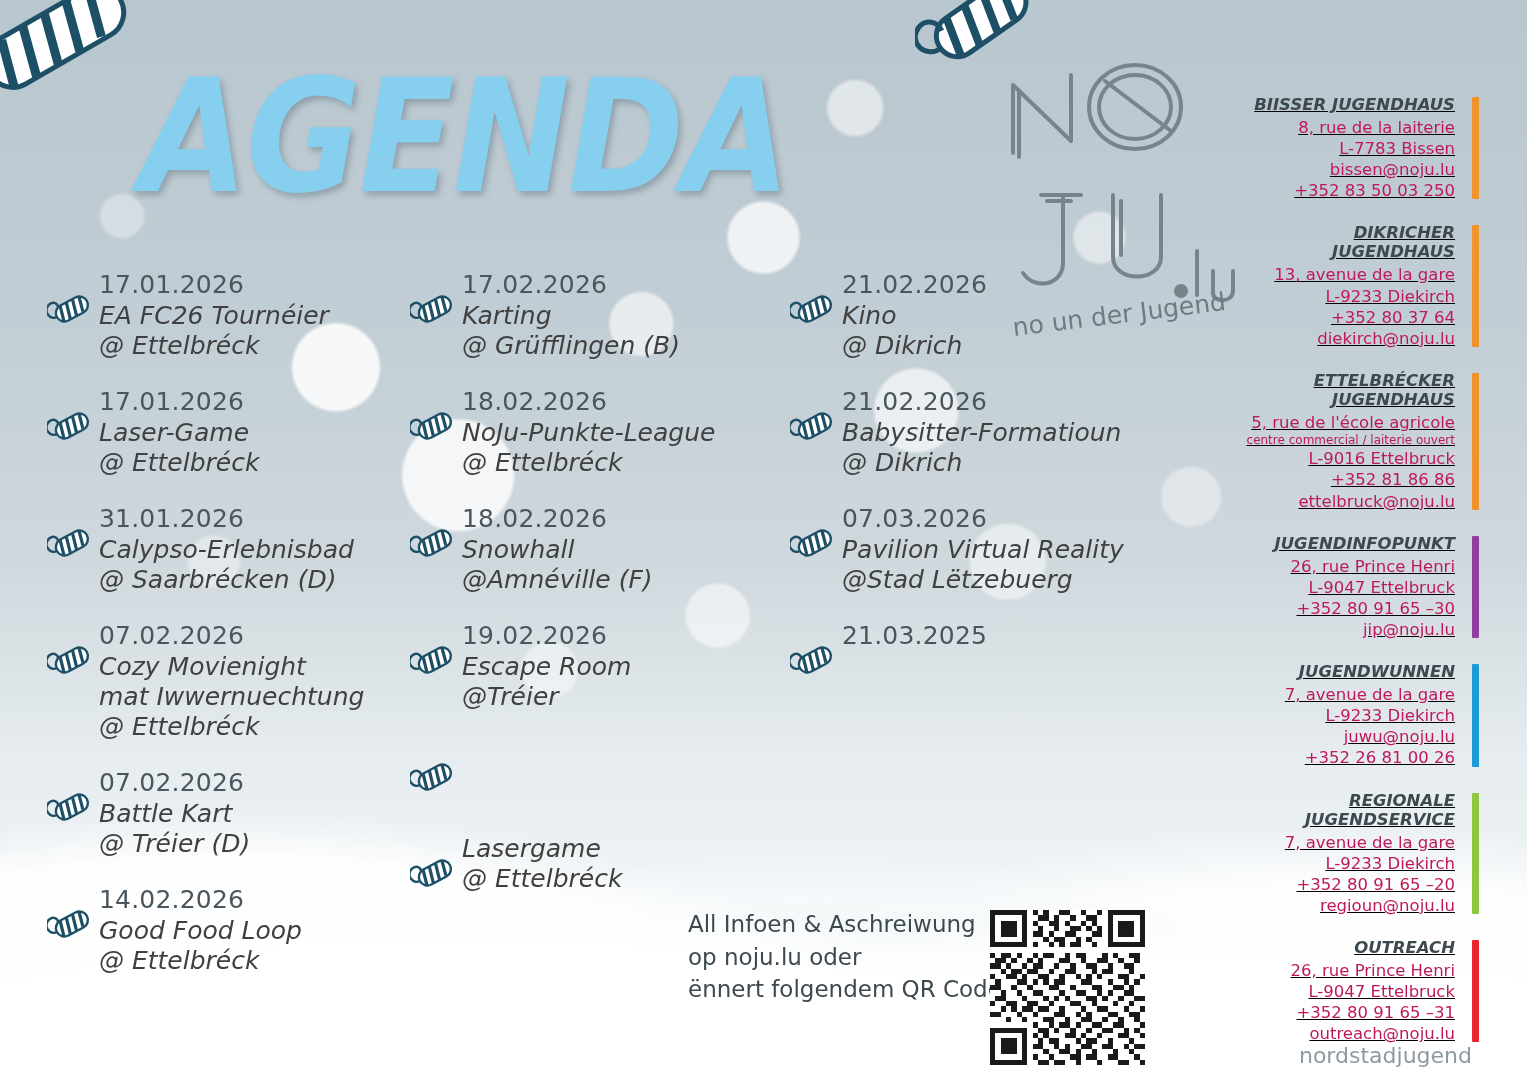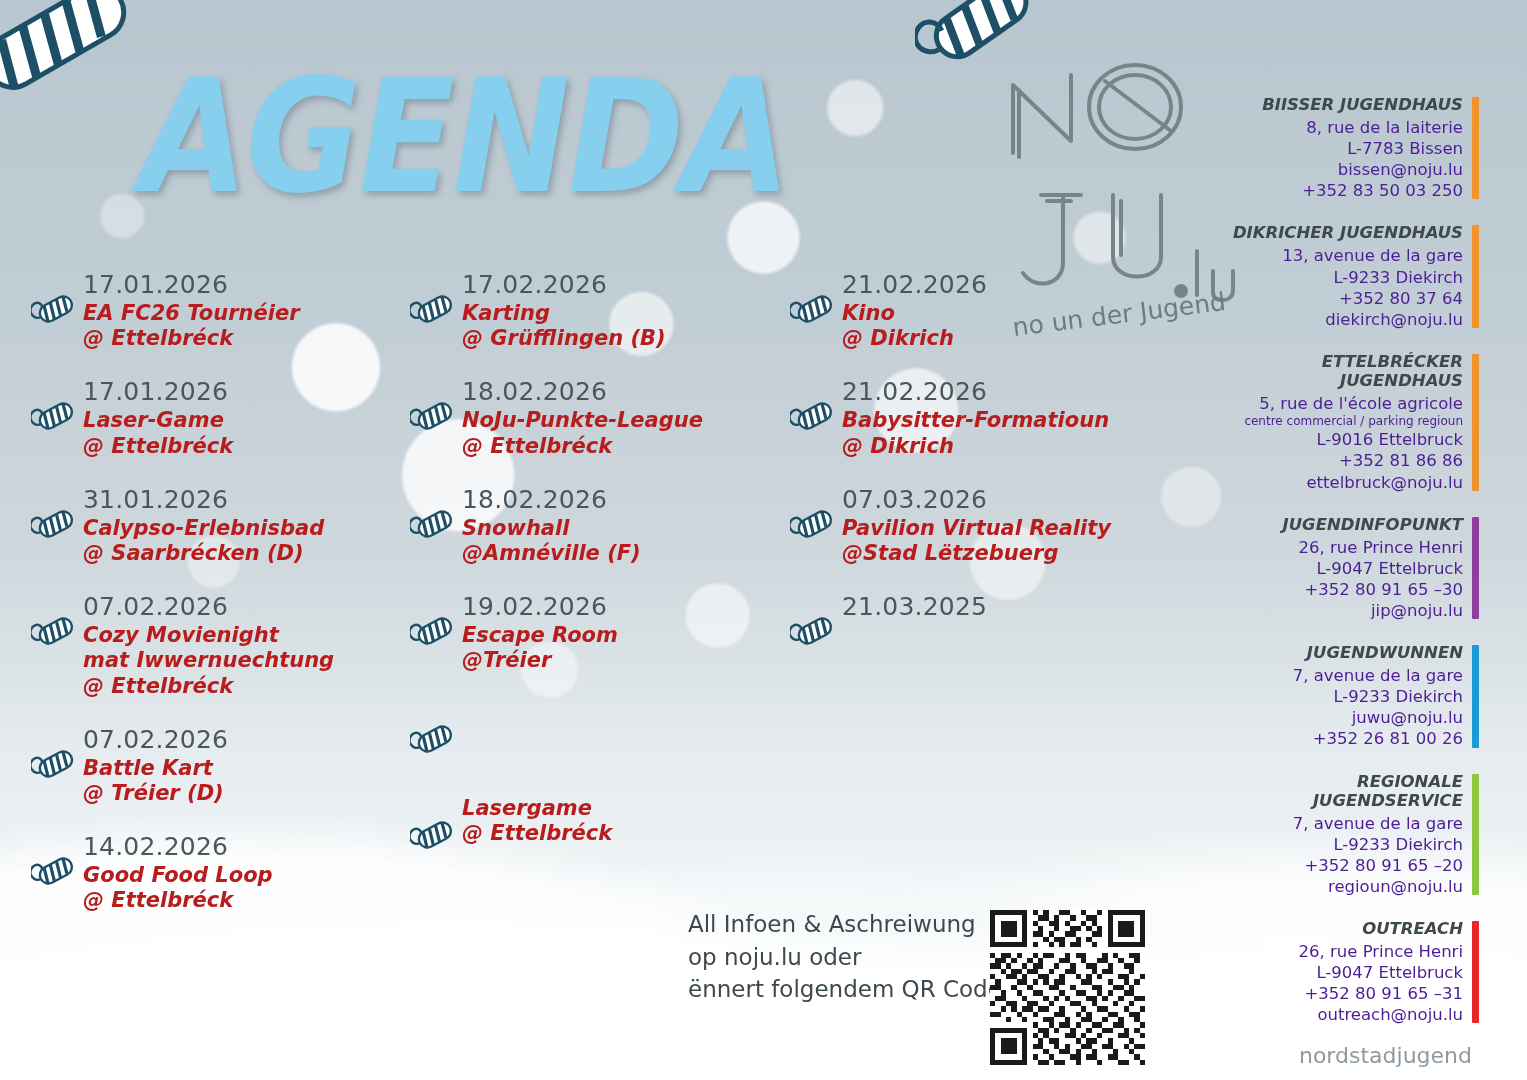--- a/index.html
+++ b/index.html
@@ -87,21 +87,21 @@
   }
 
   
   .candy-deco { position: absolute; }
   .candy-tl { left: -20px; top: -25px; width: 190px; height: 185px; }
   .candy-tr { left: 915px; top: -18px; width: 140px; height: 120px; }
 
   
   .events { position: absolute; left: 0; top: 270px; width: 1240px; }
   .col { position: absolute; top: 0; }
-  .col1 { left: 31px; width: 390px; }
+  .col1 { left: 47px; width: 390px; }
   .col2 { left: 410px; width: 380px; }
   .col3 { left: 790px; width: 400px; }
 
   .event {
     display: flex;
     align-items: flex-start;
     margin-bottom: 26px;
   }
   .event .cane {
     flex: 0 0 46px;
@@ -112,61 +112,62 @@
   }
   .event .body { flex: 1 1 auto; }
   .ev-date {
     font-size: 25px;
     color: #4a565d;
     font-family: "DejaVu Sans", sans-serif;
     margin-bottom: 2px;
     letter-spacing: .2px;
   }
   .ev-title {
-    font-size: 21px;
-    font-weight: bold;
+    font-size: 25px;
+    font-weight: normal;
     font-style: italic;
-    color: #b91c1c;
+    color: #404040;
     font-family: "DejaVu Sans", sans-serif;
     line-height: 1.2;
     white-space: pre-line;
   }
 
   
   .contacts {
     position: absolute;
     right: 48px;
     top: 95px;
     width: 250px;
     text-align: right;
   }
   .contact {
     position: relative;
-    padding-right: 16px;
+    padding-right: 24px;
     margin-bottom: 22px;
+    text-decoration: underline;
   }
   .contact .bar {
     position: absolute;
     right: 0;
     top: 2px;
     bottom: 2px;
     width: 7px;
     border-radius: 1px;
   }
   .c-name {
     font-size: 16.5px;
     font-weight: bold;
     font-style: italic;
     color: #3d484f;
     font-family: "DejaVu Sans", sans-serif;
     margin-bottom: 3px;
   }
   .c-line {
     font-size: 16.5px;
-    color: #4c1d95;
+    color: #be185d;
     font-family: "DejaVu Sans", sans-serif;
     line-height: 1.28;
   }
   .c-line.small { font-size: 12px; }
 
   
   .qr-text {
     position: absolute;
     left: 688px;
     top: 908px;
@@ -479,21 +480,21 @@
       <div class="c-name">DIKRICHER JUGENDHAUS</div>
       <div class="c-line">13, avenue de la gare</div>
       <div class="c-line">L-9233 Diekirch</div>
       <div class="c-line">+352 80 37 64</div>
       <div class="c-line">diekirch@noju.lu</div>
     </div>
     <div class="contact">
       <span class="bar" style="background:#f0932d"></span>
       <div class="c-name">ETTELBRÉCKER JUGENDHAUS</div>
       <div class="c-line">5, rue de l'école agricole</div>
-      <div class="c-line small">centre commercial / parking regioun</div>
+      <div class="c-line small">centre commercial / laiterie ouvert</div>
       <div class="c-line">L-9016 Ettelbruck</div>
       <div class="c-line">+352 81 86 86</div>
       <div class="c-line">ettelbruck@noju.lu</div>
     </div>
     <div class="contact">
       <span class="bar" style="background:#8e3f9e"></span>
       <div class="c-name">JUGENDINFOPUNKT</div>
       <div class="c-line">26, rue Prince Henri</div>
       <div class="c-line">L-9047 Ettelbruck</div>
       <div class="c-line">+352 80 91 65 –30</div>

